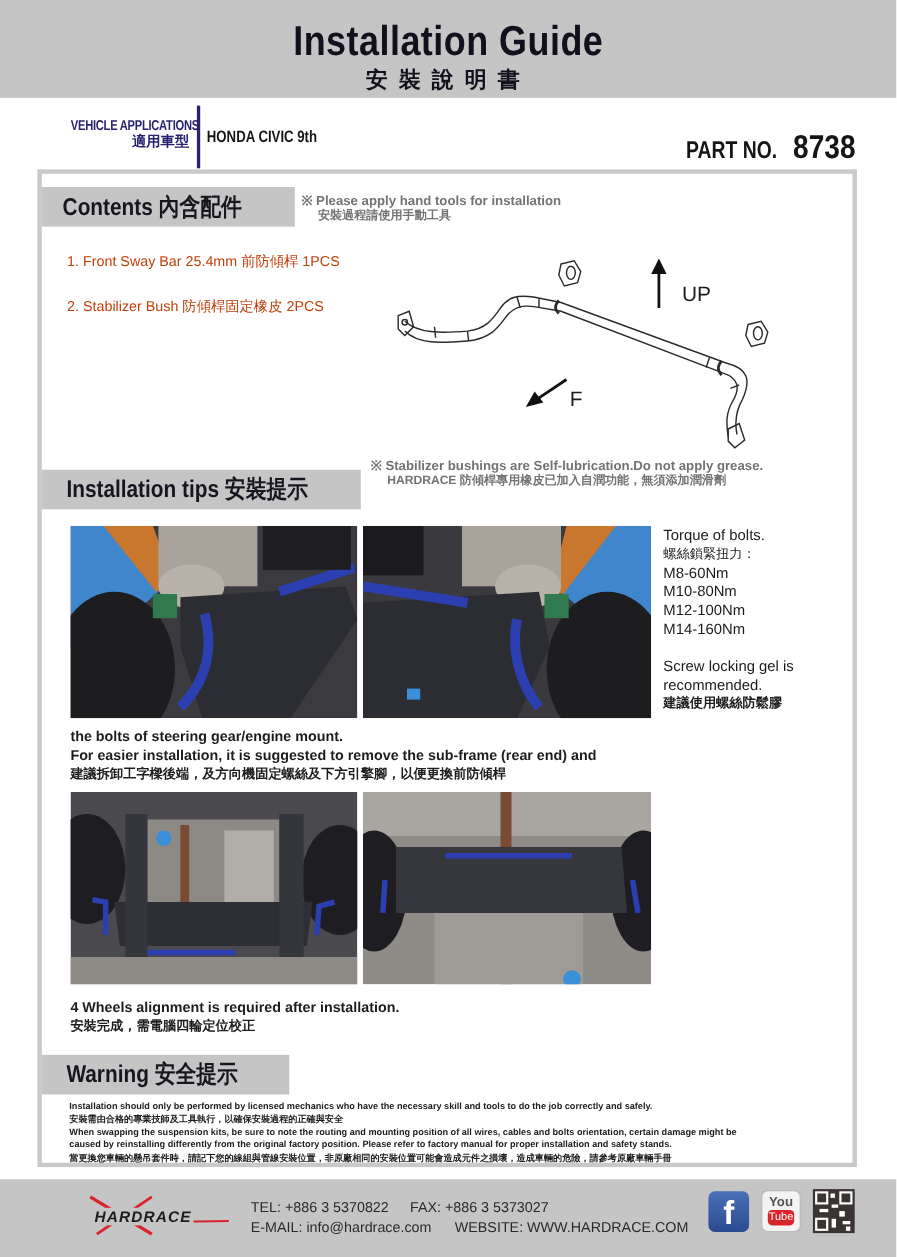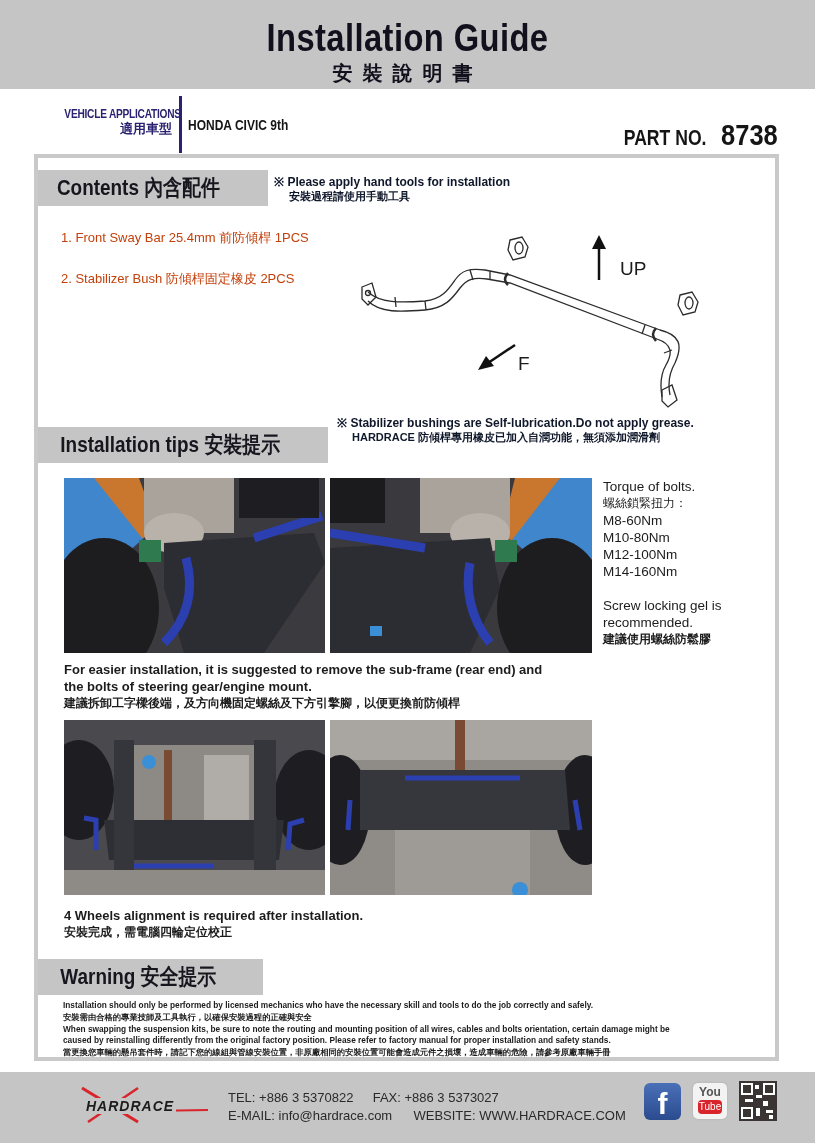--- a/index.html
+++ b/index.html
@@ -21,21 +21,21 @@
   .part-no .num { font-size: 30px; display: inline-block; transform: scaleX(0.85); transform-origin: right; }
 
   
   .panel { left: 34px; top: 154px; width: 745px; height: 907px; border: 4px solid #c9c9c9; box-sizing: border-box; background: #ffffff; }
 
   .sec-tab { background: #c6c5c5; height: 36px; }
   .sec-tab span { display: inline-block; font-weight: bold; color: #17161e; white-space: nowrap; }
 
   .contents-tab { left: 38px; top: 170px; width: 230px; }
   .contents-tab span { font-size: 22px; line-height: 36px; padding-left: 22px; transform: scaleX(0.86); transform-origin: left; }
-  .note { font-size: 12px; line-height: 14px; font-weight: bold; color: #0f172a; white-space: nowrap; }
+  .note { font-size: 12px; line-height: 14px; font-weight: bold; color: #737373; white-space: nowrap; }
   .note .l2 { padding-left: 15px; font-size: 11px; }
 
   .content-item { left: 61px; font-size: 13px; color: #c2410c; white-space: nowrap; }
 
   
   .diagram { left: 350px; top: 225px; width: 380px; height: 190px; }
 
   .tips-tab { left: 38px; top: 427px; width: 290px; }
   .tips-tab span { font-size: 22px; line-height: 36px; padding-left: 26px; transform: scaleX(0.86); transform-origin: left; }
 
@@ -172,22 +172,22 @@
   <div>M10-80Nm</div>
   <div>M12-100Nm</div>
   <div>M14-160Nm</div>
   <div style="height:17px;"></div>
   <div>Screw locking gel is</div>
   <div>recommended.</div>
   <div style="font-size:12px; font-weight:bold;">建議使用螺絲防鬆膠</div>
 </div>
 
 <div class="abs caption" style="left:64px; top:661px;">
+  <div>the bolts of steering gear/engine mount.</div>
   <div>For easier installation, it is suggested to remove the sub-frame (rear end) and</div>
-  <div>the bolts of steering gear/engine mount.</div>
   <div class="zh">建議拆卸工字樑後端，及方向機固定螺絲及下方引擎腳，以便更換前防傾桿</div>
 </div>
 
 <div class="abs photo" style="left:64px; top:720px; width:261px; height:175px;">
   <svg width="261" height="175" viewBox="0 0 261 175">
     <rect width="261" height="175" fill="#4a4a4e"></rect>
     <ellipse cx="15" cy="70" rx="35" ry="50" fill="#1e1e22"></ellipse>
     <ellipse cx="245" cy="80" rx="35" ry="50" fill="#1e1e22"></ellipse>
     <rect x="70" y="25" width="120" height="90" fill="#8d8a86"></rect>
     <rect x="140" y="35" width="45" height="75" fill="#b0aca7"></rect>

